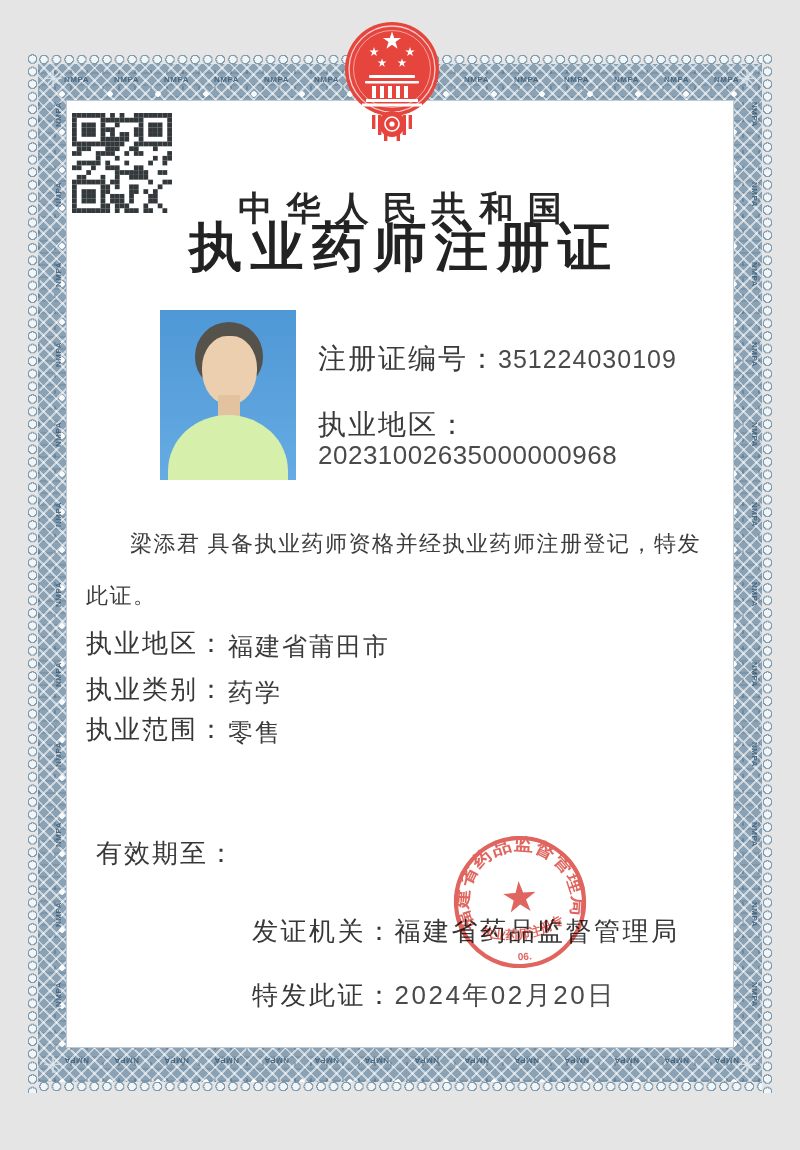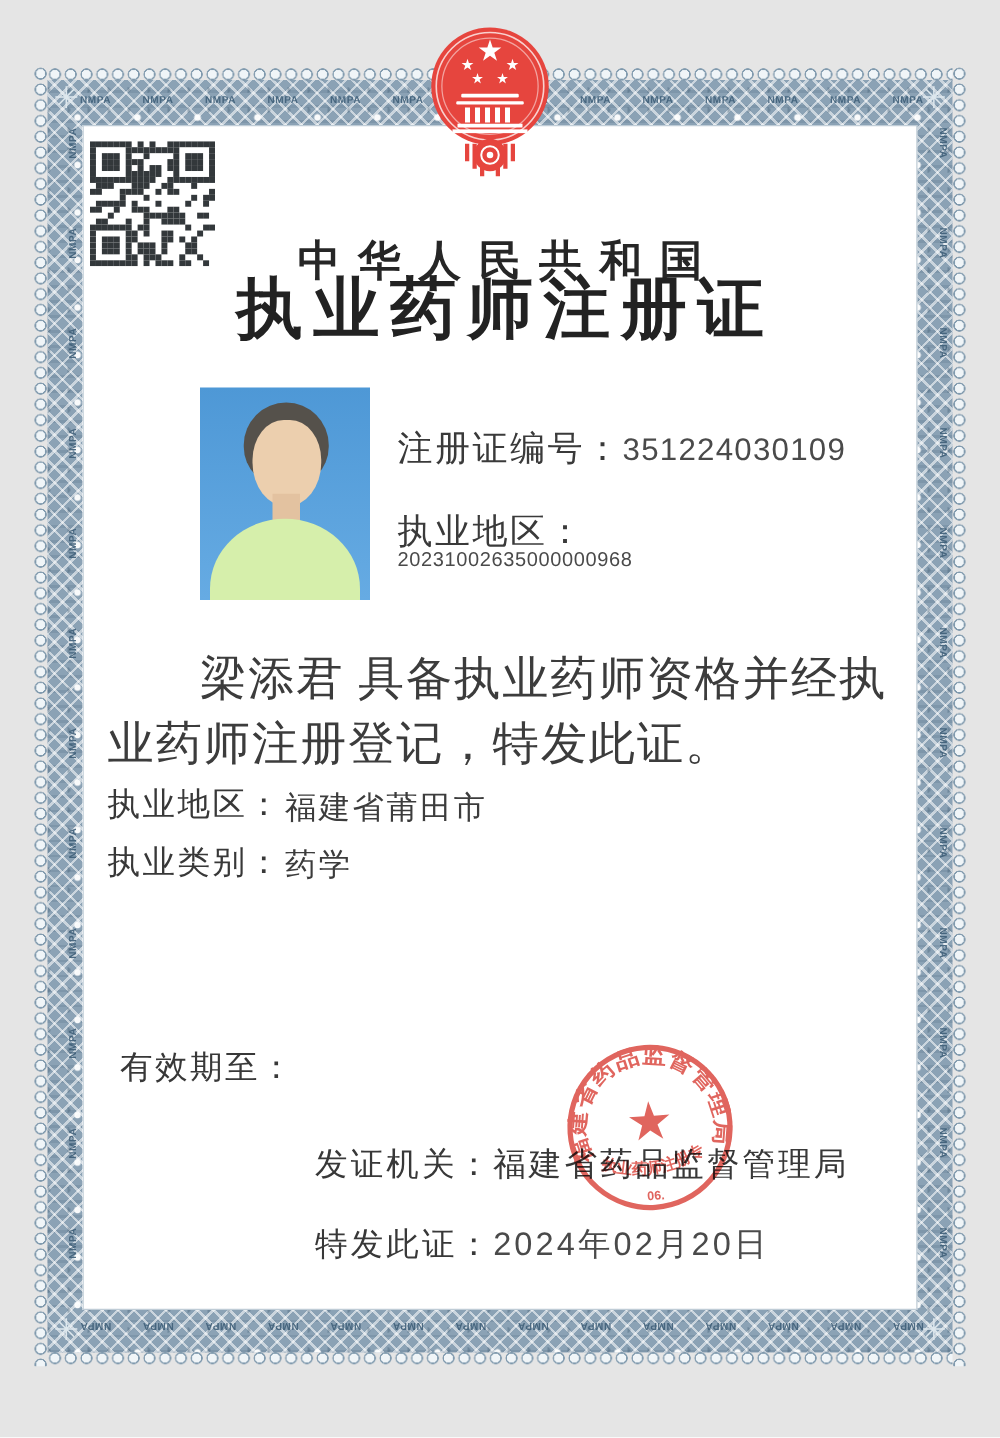--- a/index.html
+++ b/index.html
@@ -53,25 +53,25 @@
   .ph-face{position:absolute;left:31%;top:15%;width:40%;height:41%;background:#eccfae;border-radius:46% 46% 50% 50%;}
   .ph-neck{position:absolute;left:43%;top:50%;width:16%;height:14%;background:#e3c2a0;}
   .ph-shirt{position:absolute;left:6%;bottom:-2%;width:88%;height:40%;background:#d6efab;
             border-radius:55% 55% 0 0/90% 90% 0 0;}
 
   
   .line{position:absolute;z-index:3;white-space:nowrap;}
   .lab{font-size:28px;letter-spacing:2px;color:#3a3a3a;}
   .num{font-family:"Liberation Sans","DejaVu Sans",sans-serif;color:#4a4a4a;}
   .regno .num{font-size:25px;letter-spacing:1px;}
-  .qualno{font-size:16px;letter-spacing:.5px;}
+  .qualno{font-size:26px;letter-spacing:.5px;}
 
   
   .statement{position:absolute;left:86px;width:632px;top:518px;z-index:3;
-             font-size:37px;line-height:52px;letter-spacing:1.5px;text-indent:2em;color:#3c3c3c;}
+             font-size:22px;line-height:52px;letter-spacing:1.5px;text-indent:2em;color:#3c3c3c;}
 
   
   .row{position:absolute;left:86px;z-index:3;display:flex;align-items:flex-start;}
   .row .flab{width:142px;flex:none;font-size:26px;letter-spacing:2px;color:#383838;}
   .row .fval{width:502px;font-size:25px;letter-spacing:2px;line-height:42px;color:#3c3c3c;}
   .row .fval.num{font-size:25px;}
 
   
   .issuer,.regdate{position:absolute;left:252px;z-index:3;font-size:26px;letter-spacing:2.5px;
                    white-space:nowrap;color:#383838;margin-top:24px;}
@@ -436,20 +436,24 @@
   <div class="statement">梁添君 具备执业药师资格并经执业药师注册登记，特发此证。</div>
 
   <div class="row" style="top:672px;">
     <span class="flab">执业类别：</span>
     <span class="fval">药学</span>
   </div>
   <div class="row" style="top:626px;">
     <span class="flab">执业地区：</span>
     <span class="fval">福建省莆田市</span>
   </div>
+  <div class="row" style="top:712px;">
+    <span class="flab">执业范围：</span>
+    <span class="fval">零售</span>
+  </div>
   <div class="row" style="top:836px;margin-left:10px;">
     <span class="flab">有效期至：</span>
   </div>
 
   <div class="issuer" style="top:890px;">
     <span>发证机关：</span><span>福建省药品监督管理局</span>
   </div>
   <div class="regdate" style="top:954px;">
     <span>特发此证：</span><span class="num">2024年02月20日</span>
   </div>

